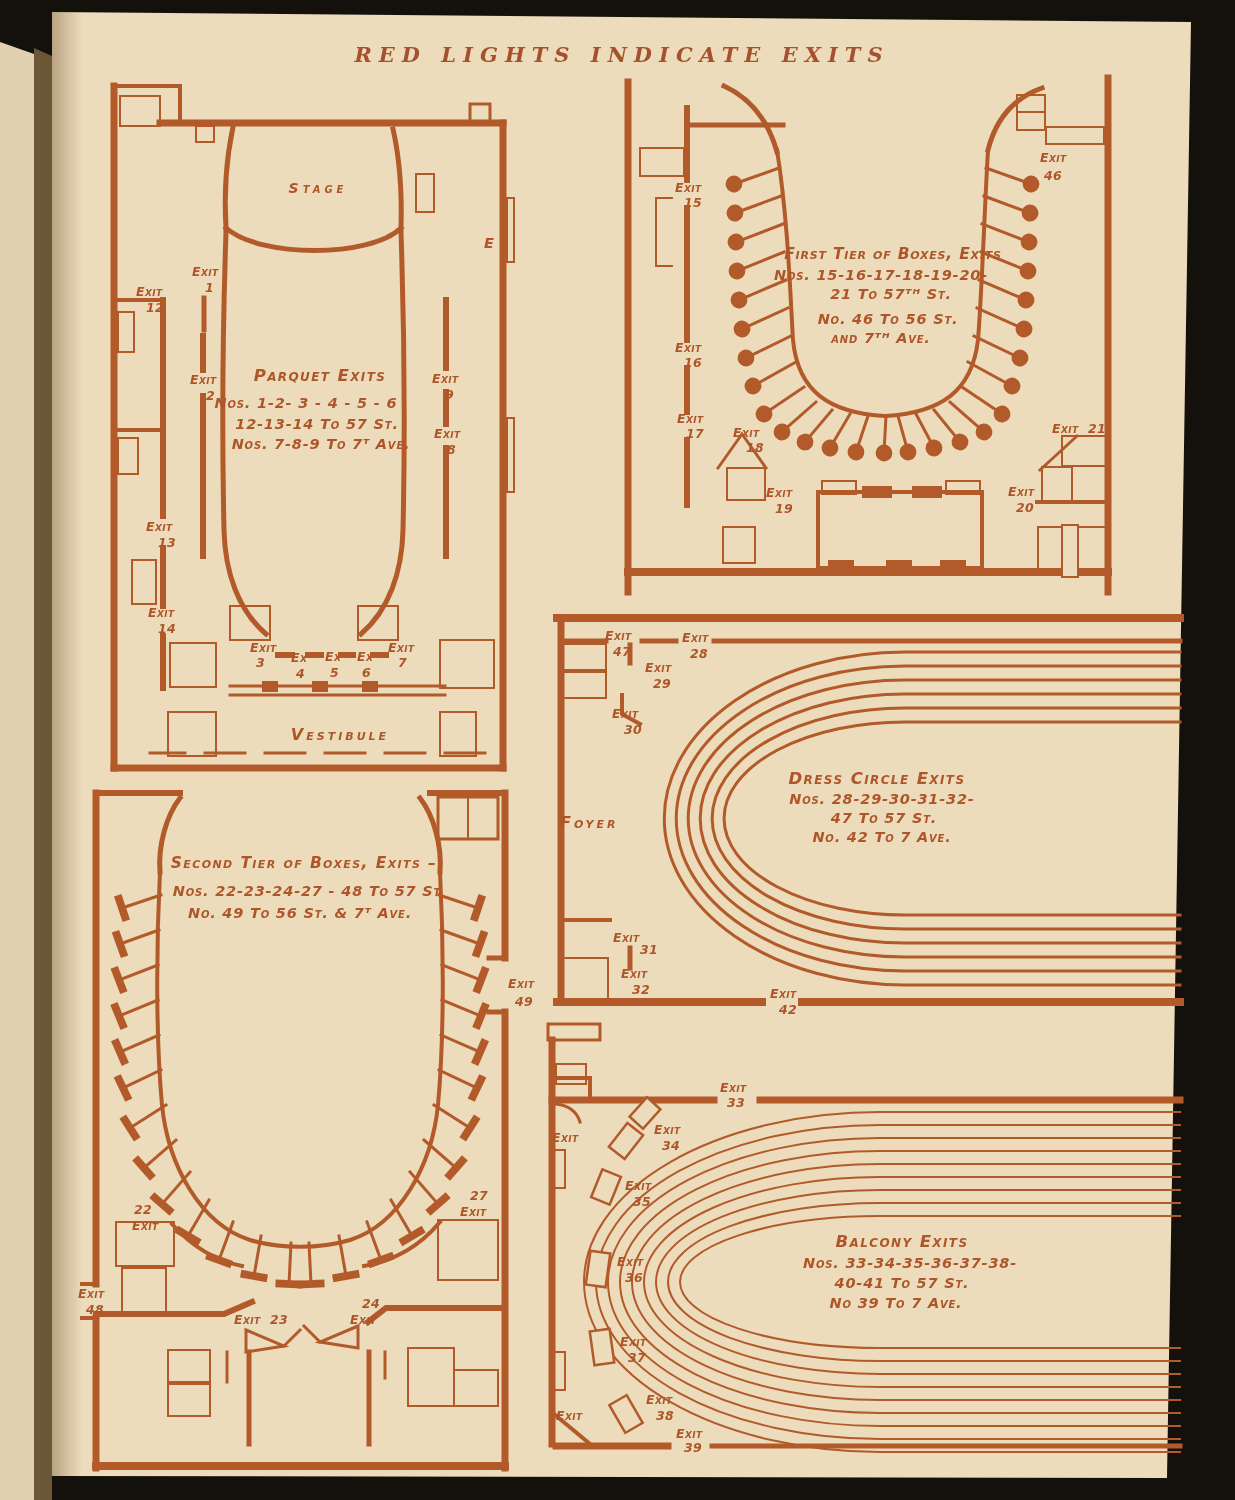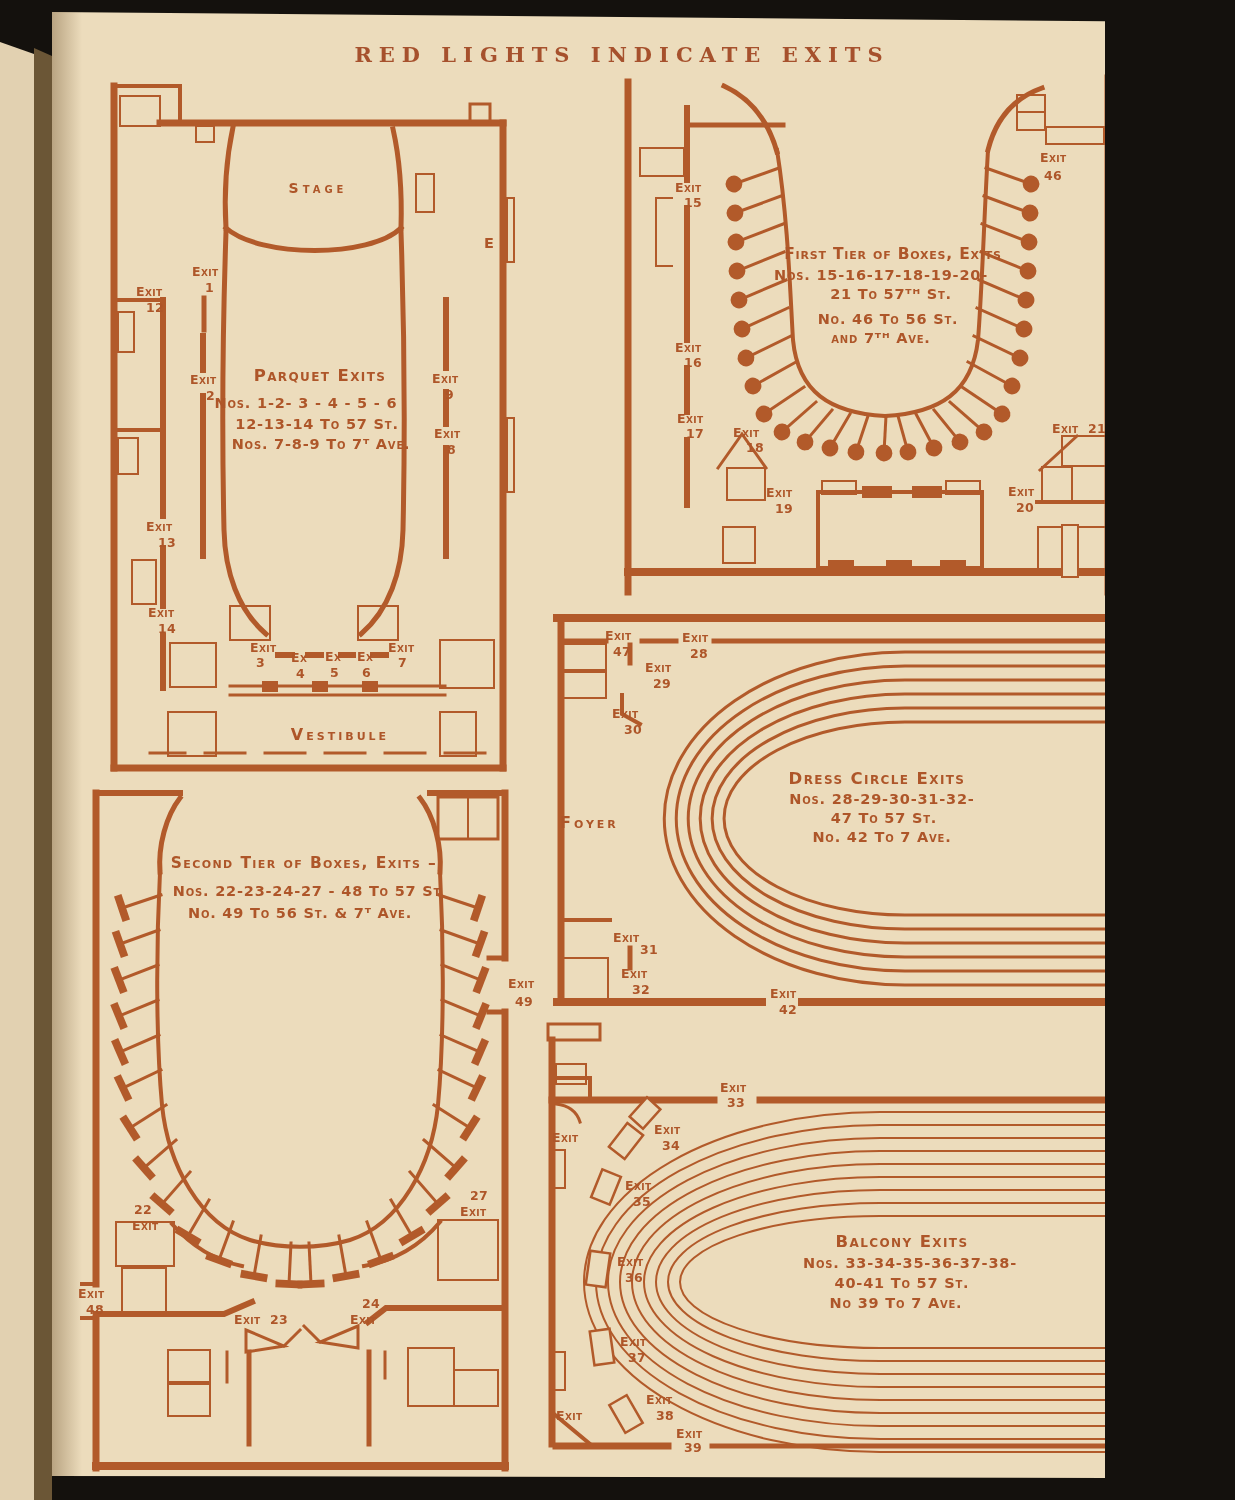--- a/index.html
+++ b/index.html
@@ -1,16 +1,16 @@
 <!DOCTYPE html>
 <html><head>
 <meta charset="utf-8">
 <style>
   html,body{margin:0;padding:0;background:#14110d;}
-  .wrap{position:relative;width:1105px;height:1500px;background:#14110d;overflow:hidden;}
+  .wrap{position:relative;width:1235px;height:1500px;background:#14110d;overflow:hidden;font-style:italic;}
   svg{position:absolute;left:0;top:0;}
   text{fill:#ae5629;font-family:"DejaVu Sans",sans-serif;font-weight:bold;font-variant:small-caps;}
   .t12{font-size:12.5px;letter-spacing:.4px}
   .t14{font-size:14.5px;letter-spacing:.8px}
   .t16{font-size:16.5px;letter-spacing:1.4px}
   .stage{font-size:14px;letter-spacing:4px}
   .foyer{font-size:16px;letter-spacing:3px}
   .title{font-family:"DejaVu Serif","Liberation Serif",serif;font-weight:600;font-size:21px;letter-spacing:7px;font-variant:normal;fill:#a6512d}
   .mid{text-anchor:middle}
   .ink{stroke:#b25a2a;fill:none;stroke-linecap:square}

